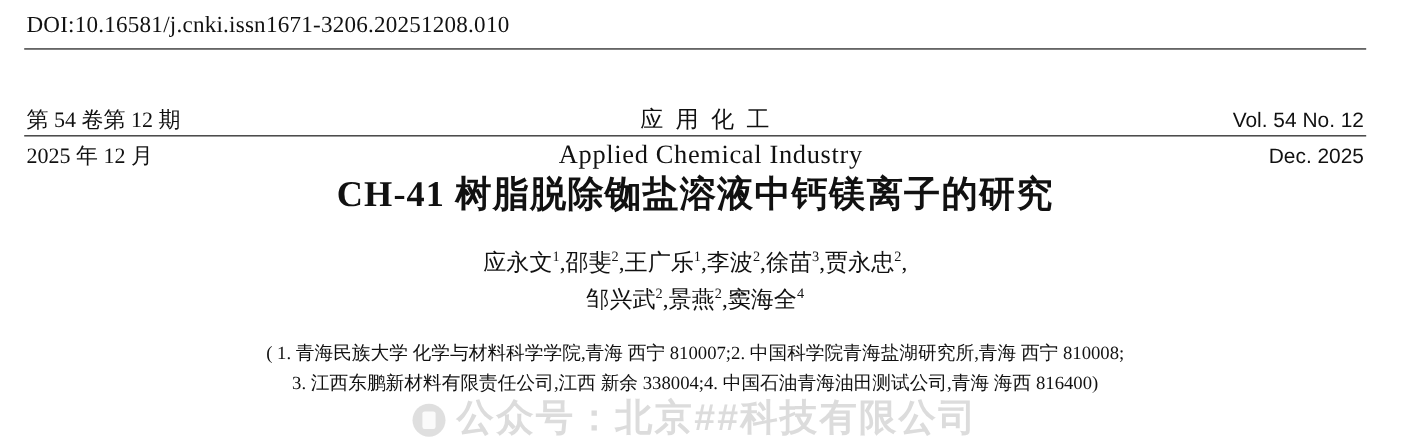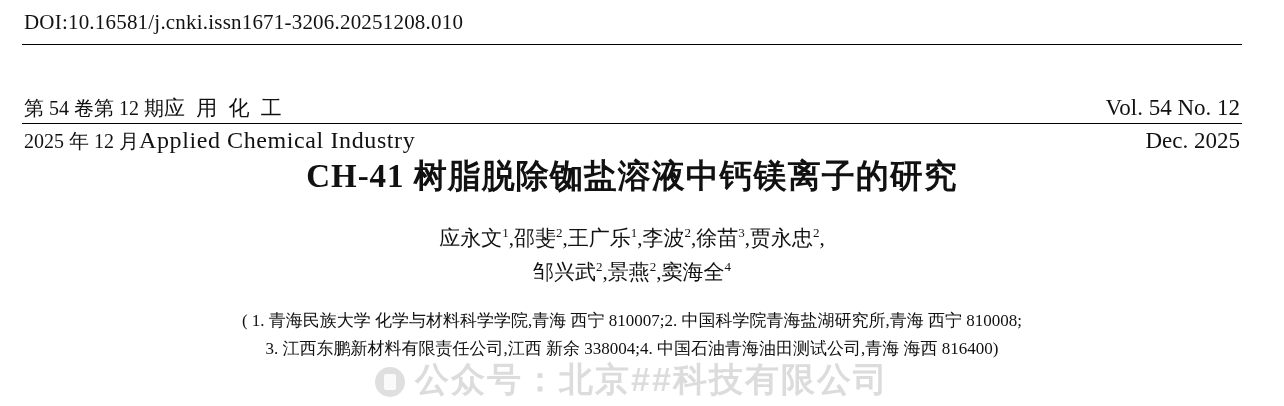--- a/index.html
+++ b/index.html
@@ -53,30 +53,30 @@
     font-size: 20px;
     font-family: "Liberation Serif", serif;
     padding-left: 2px;
     white-space: nowrap;
     margin-top: 44px;
   }
   .mast-center {
     font-size: 21px;
     font-family: "Liberation Serif", serif;
     letter-spacing: 3px;
-    text-align: left;
+    text-align: center;
     flex: 1;
   }
   .mast-center.en {
     letter-spacing: 0.6px;
     font-size: 24px;
   }
   .mast-right {
-    font-size: 23px;
-    font-family: Liberation Serif, serif;
+    font-size: 19px;
+    font-family: Liberation Sans, sans-serif;
     white-space: nowrap;
     padding-right: 2px;
   }
   .mast-row.row1 .mast-left { padding-top: 6px; }
   .mast-row.row2 { height: 38px; }
 
   .title {
     text-align: center;
     font-size: 33px;
     font-weight: bold;

